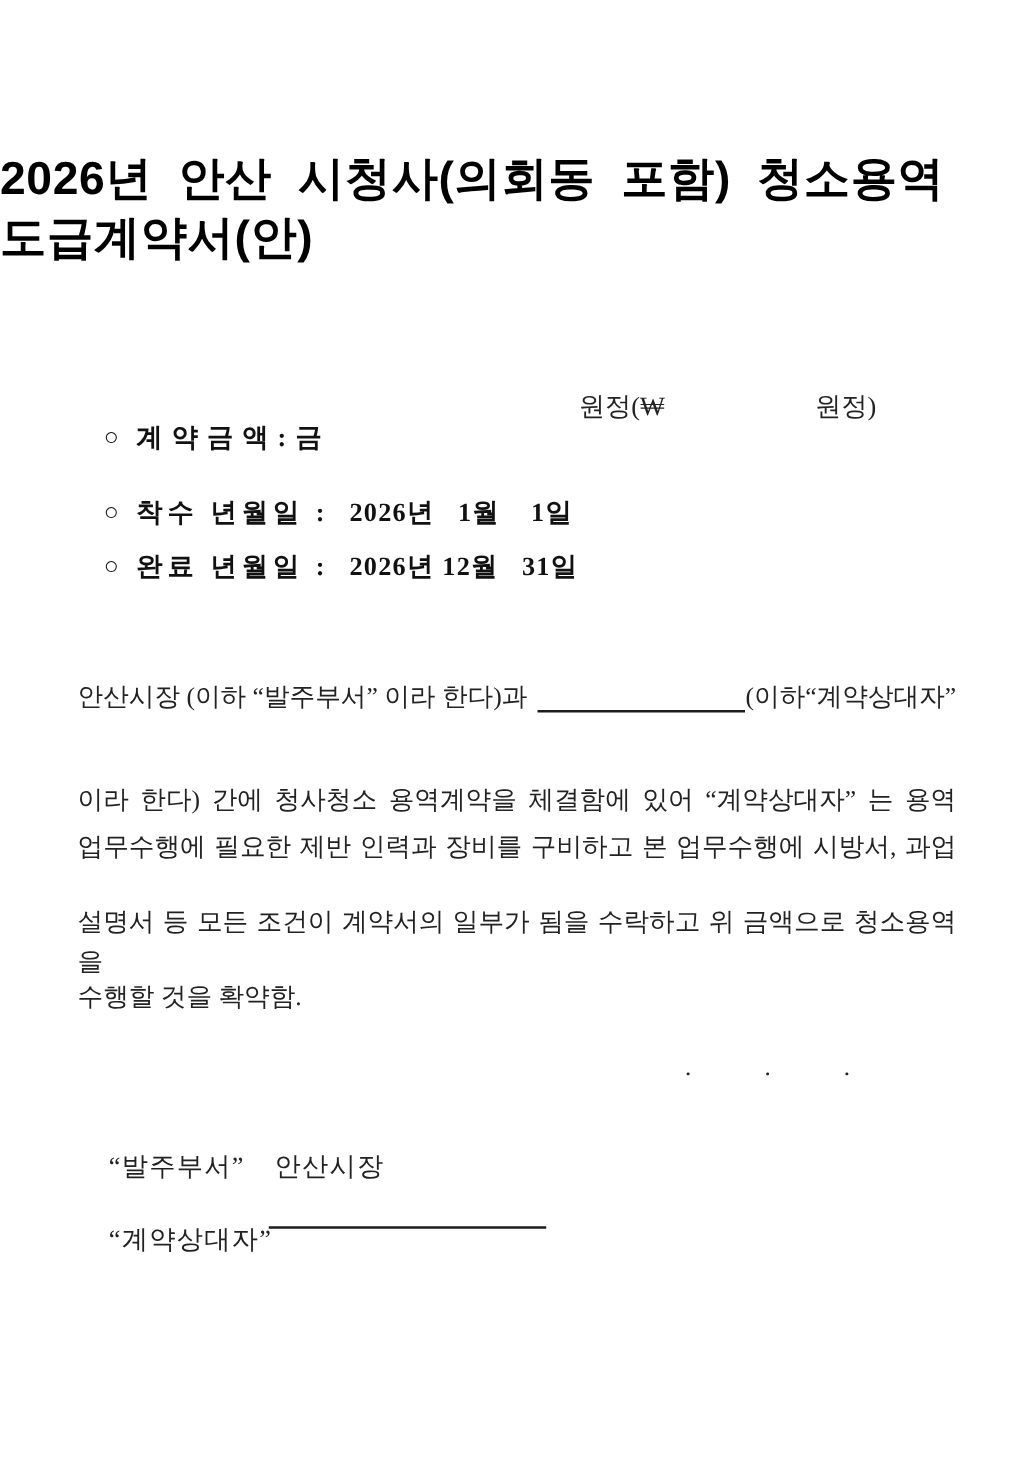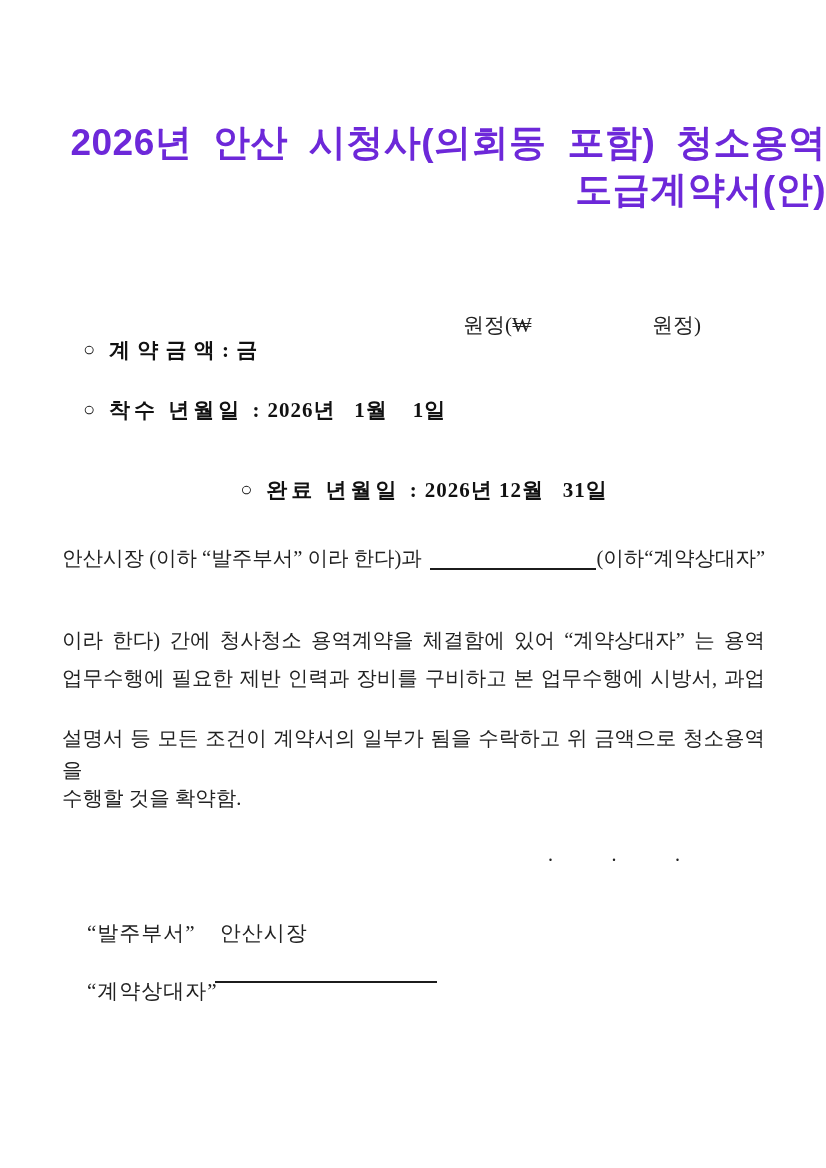--- a/index.html
+++ b/index.html
@@ -15,57 +15,57 @@
     overflow: hidden;
     font-family: "Liberation Serif", "DejaVu Serif", serif;
     color: #1a1a1a;
   }
 
   
   .doc-title {
     position: absolute;
     left: 0;
     width: 826px;
-    text-align: right;
+    text-align: left;
     font-family: "Liberation Sans", "DejaVu Sans", sans-serif;
     font-weight: 900;
     font-size: 37px;
-    color: #6d28d9;
+    color: #000000;
     letter-spacing: 0.5px;
     word-spacing: 10px;
     white-space: nowrap;
   }
   .doc-title.line1 { top: 118px; }
   .doc-title.line2 { top: 165px; word-spacing: 0; }
 
   
   .summary-row {
     position: absolute;
     left: 62px;
     width: 703px;
     height: 34px;
     font-size: 21px;
     font-weight: bold;
     color: #111111;
     white-space: pre;
   }
   .row-amount { top: 311px; }
   .row-start  { top: 371px; }
-  .row-end    { top: 451px; text-align: center; }
+  .row-end    { top: 414px; }
 
   .bullet-circle {
     display: inline-block;
     font-weight: normal;
     font-size: 20px;
     margin-right: 14px;
     vertical-align: 1px;
   }
   .summary-label { letter-spacing: 1px; margin-top: 28px; }
   .summary-label.spaced { letter-spacing: 4px; }
-  .summary-value { margin-left: 4px; letter-spacing: 1px; }
+  .summary-value { margin-left: 16px; letter-spacing: 1px; }
 
   .amount-unit-open,
   .amount-unit-close {
     position: absolute;
     top: 0;
     font-weight: normal;
     letter-spacing: 0;
     color: #222222;
     margin-left: 20px;
   }

